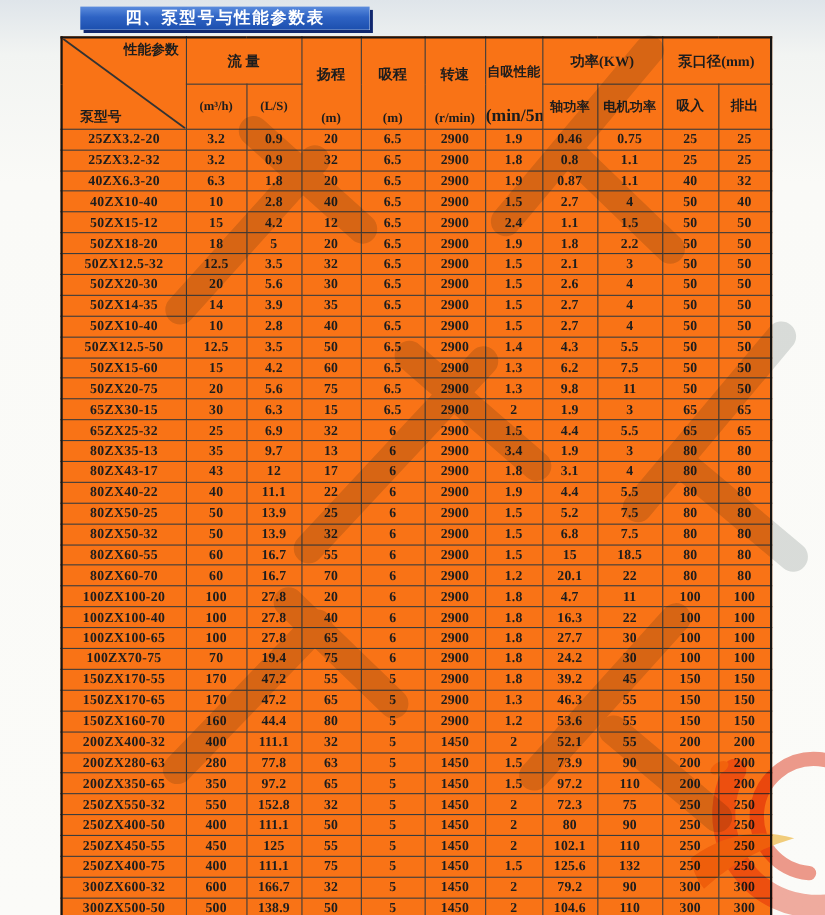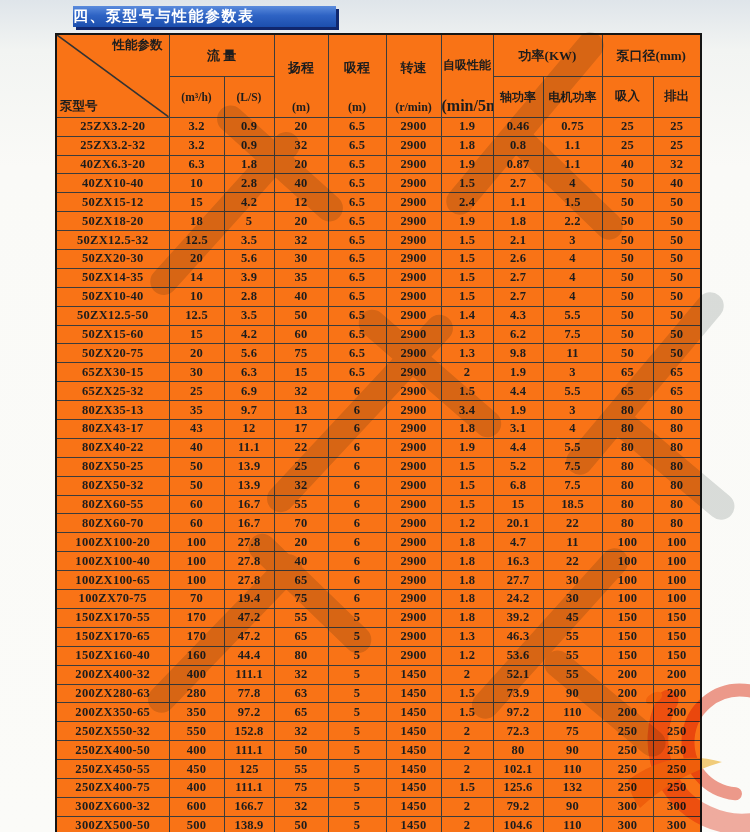--- a/index.html
+++ b/index.html
@@ -7,21 +7,21 @@
     width:750px;height:832px;position:relative;overflow:hidden;
     background:linear-gradient(180deg,#dfe5ea 0%,#f2f4f2 6%,#fafaf7 20%,#fbfbf8 100%);
     font-family:"Liberation Serif","DejaVu Serif",serif;
     color:#1d1d1d;
   }
   
   .title-bar{
     position:absolute;left:73px;top:6px;width:263px;height:21px;
     background:linear-gradient(180deg,#5b8cdd 0%,#2e63c4 45%,#1c4fae 100%);
     box-shadow:3px 3px 0 0 #10276e;
-    display:flex;align-items:center;justify-content:flex-start;
+    display:flex;align-items:center;justify-content:center;
     font-family:"Liberation Sans","DejaVu Sans",sans-serif;
     font-weight:bold;font-size:15px;color:#ffffff;letter-spacing:1.5px;
     z-index:3;
   }
   
   table.spec{
     position:absolute;left:55px;top:33px;width:645px;
     border-collapse:collapse;table-layout:fixed;
     background:#f97316;
     border:2px solid #151515;
@@ -35,21 +35,21 @@
   thead th{font-weight:700;font-size:13px;line-height:1.05;}
   thead .unit{font-weight:700;font-size:11.5px;}
   thead tr.h1 th{height:27px;}
   thead tr.h2 th{height:26px;}
   .two-line div{line-height:1.35;margin-top:22px;}
   .two-line .unit{font-size:12px;}
   
   th.diag{position:relative;padding:0;}
   th.diag svg{position:absolute;left:0;top:0;width:100%;height:100%;}
   th.diag .param{position:absolute;top:4px;right:6px;font-size:12.5px;font-weight:700;}
-  th.diag .model{position:absolute;bottom:4px;left:3px;font-size:12.5px;font-weight:700;}
+  th.diag .model{position:absolute;bottom:4px;left:16px;font-size:12.5px;font-weight:700;}
   
   tbody td{height:17.9px;font-size:12.5px;font-weight:600;letter-spacing:.2px;border-color:#4a4a4a;}
   tbody td:first-child{font-size:12.5px;letter-spacing:.3px;}
   tbody td{border-left-color:#2a2a2a;border-right-color:#2a2a2a;}
   
   .watermark{position:absolute;left:0;top:0;width:750px;height:832px;z-index:2;
     pointer-events:none;mix-blend-mode:multiply;opacity:.85;}
   .wm{position:absolute;height:27px;border-radius:14px;background:#d7dbda;}
   
   .logo{position:absolute;z-index:2;pointer-events:none;mix-blend-mode:multiply;opacity:.8;}
@@ -501,21 +501,21 @@
         <td>5</td>
         <td>2900</td>
         <td>1.3</td>
         <td>46.3</td>
         <td>55</td>
         <td>150</td>
         <td>150</td>
       </tr>
 
       <tr>
-        <td>150ZX160-40</td>
+        <td>150ZX160-70</td>
         <td>160</td>
         <td>44.4</td>
         <td>80</td>
         <td>5</td>
         <td>2900</td>
         <td>1.2</td>
         <td>53.6</td>
         <td>55</td>
         <td>150</td>
         <td>150</td>

